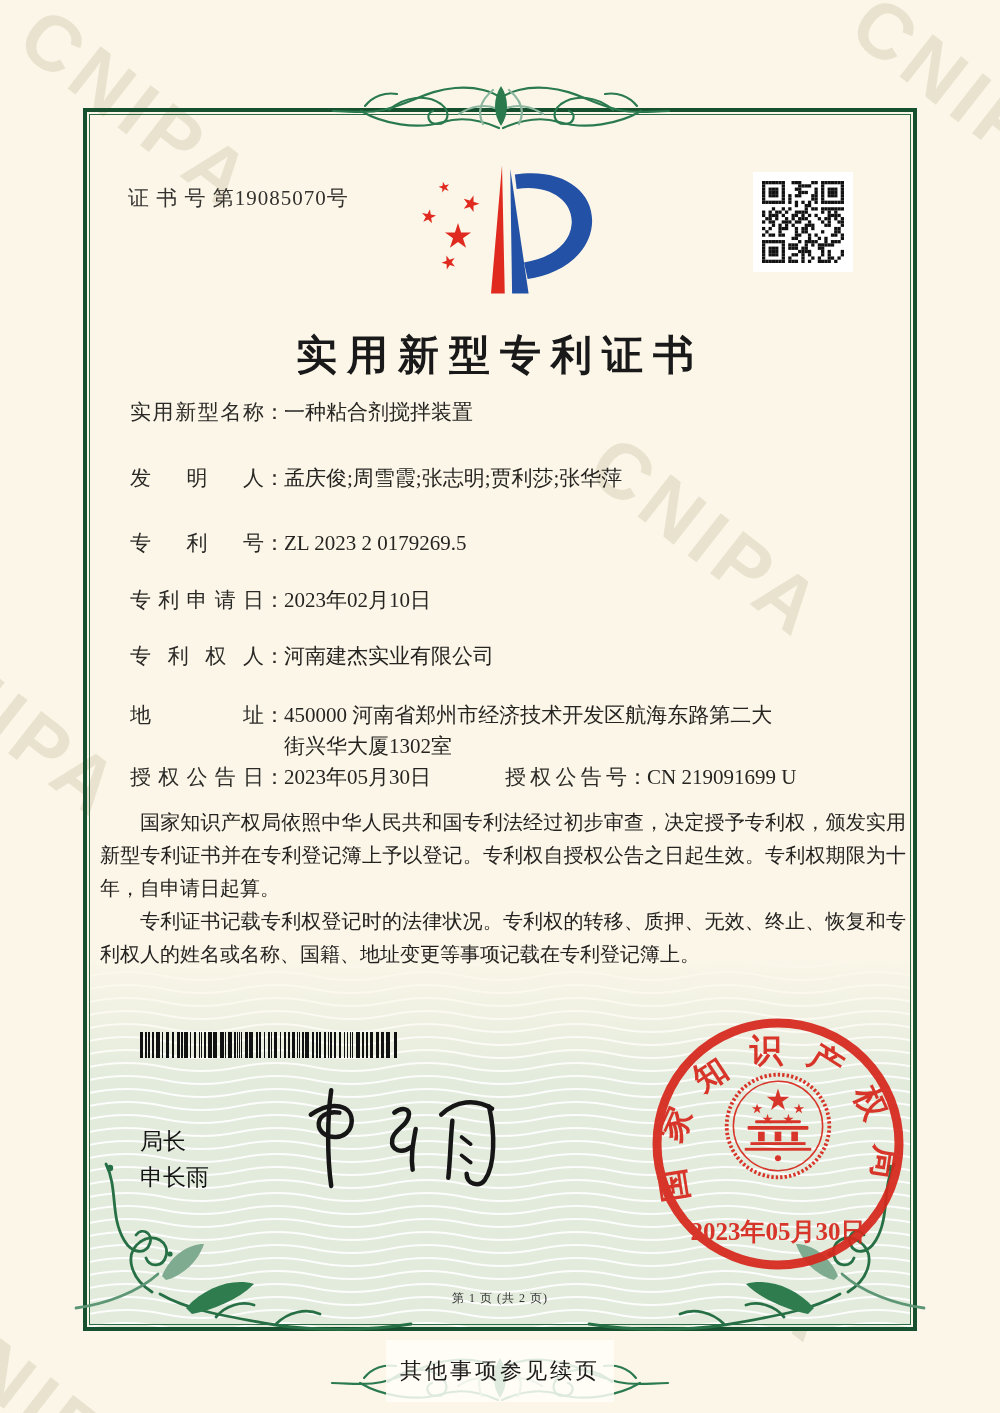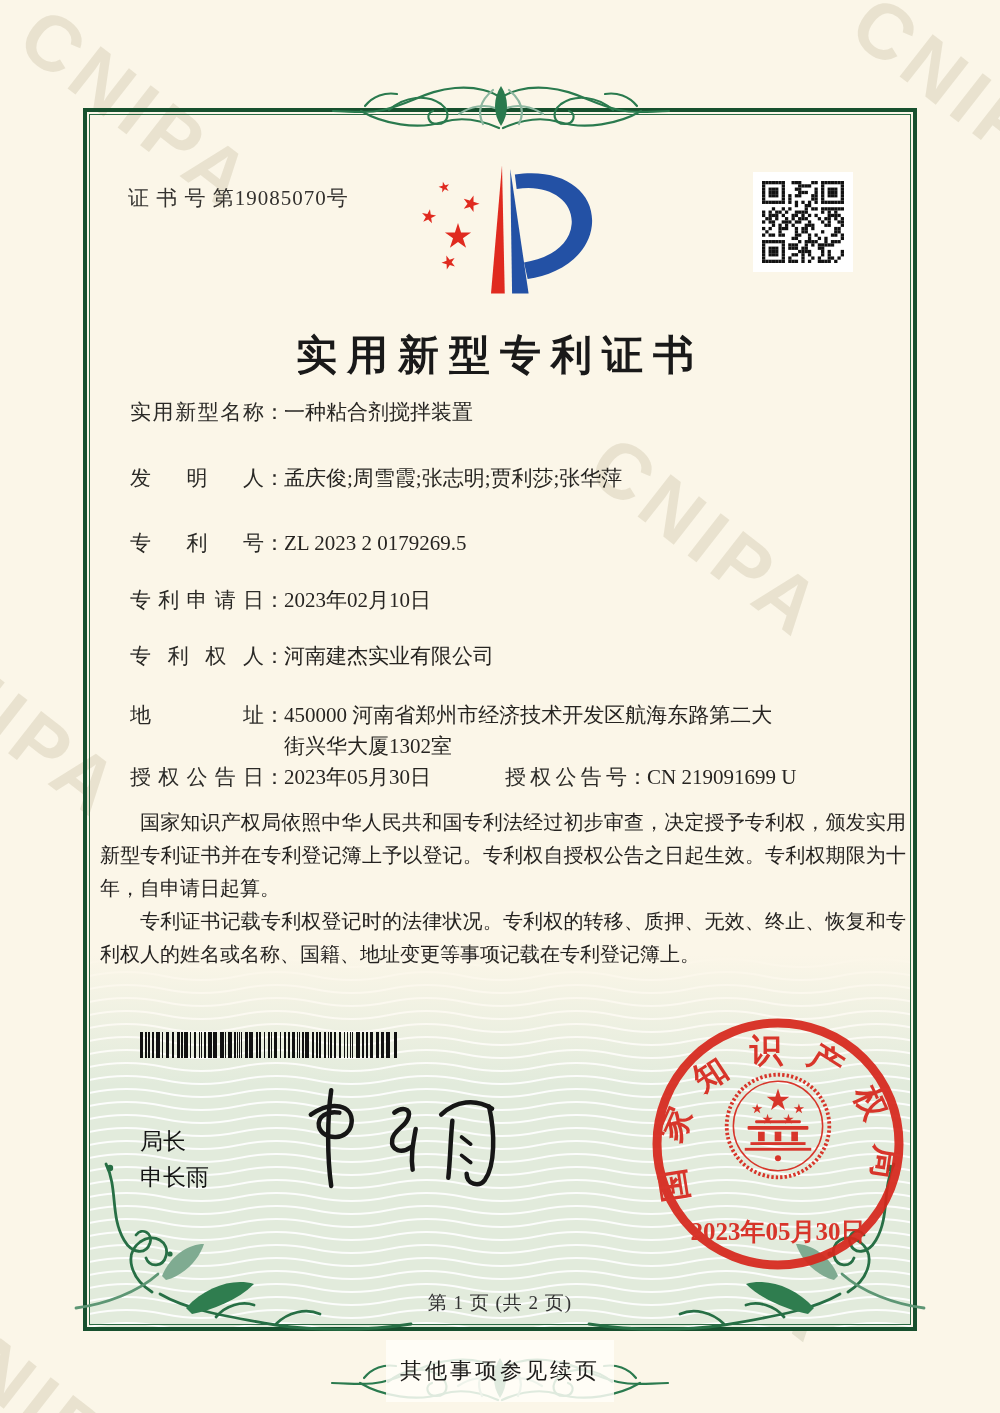--- a/index.html
+++ b/index.html
@@ -70,21 +70,21 @@
   
   .barcode{position:absolute;left:140px;top:1032px;}
   .director{position:absolute;left:140px;font-size:23px;
     font-family:"Liberation Sans","DejaVu Sans",sans-serif;color:#141414;text-align:right;}
   .director.t1{top:1126px;}
   .director.t2{top:1162px;}
   .signature{position:absolute;left:296px;top:1078px;}
   .seal{position:absolute;left:648px;top:1014px;opacity:.93;}
   .page-num{
     position:absolute;left:83px;top:1290px;width:834px;text-align:center;
-    font-size:19px;color:#333;letter-spacing:1px;
+    font-size:12px;color:#333;letter-spacing:1px;
   }
   .footer-note{
     position:absolute;left:50%;top:1340px;transform:translateX(-50%);
     background:rgba(255,254,248,0.85);
     padding:16px 14px;font-size:22px;letter-spacing:3px;color:#1d1c1a;
     white-space:nowrap;
   }
 </style>
 </head>
 <body>

